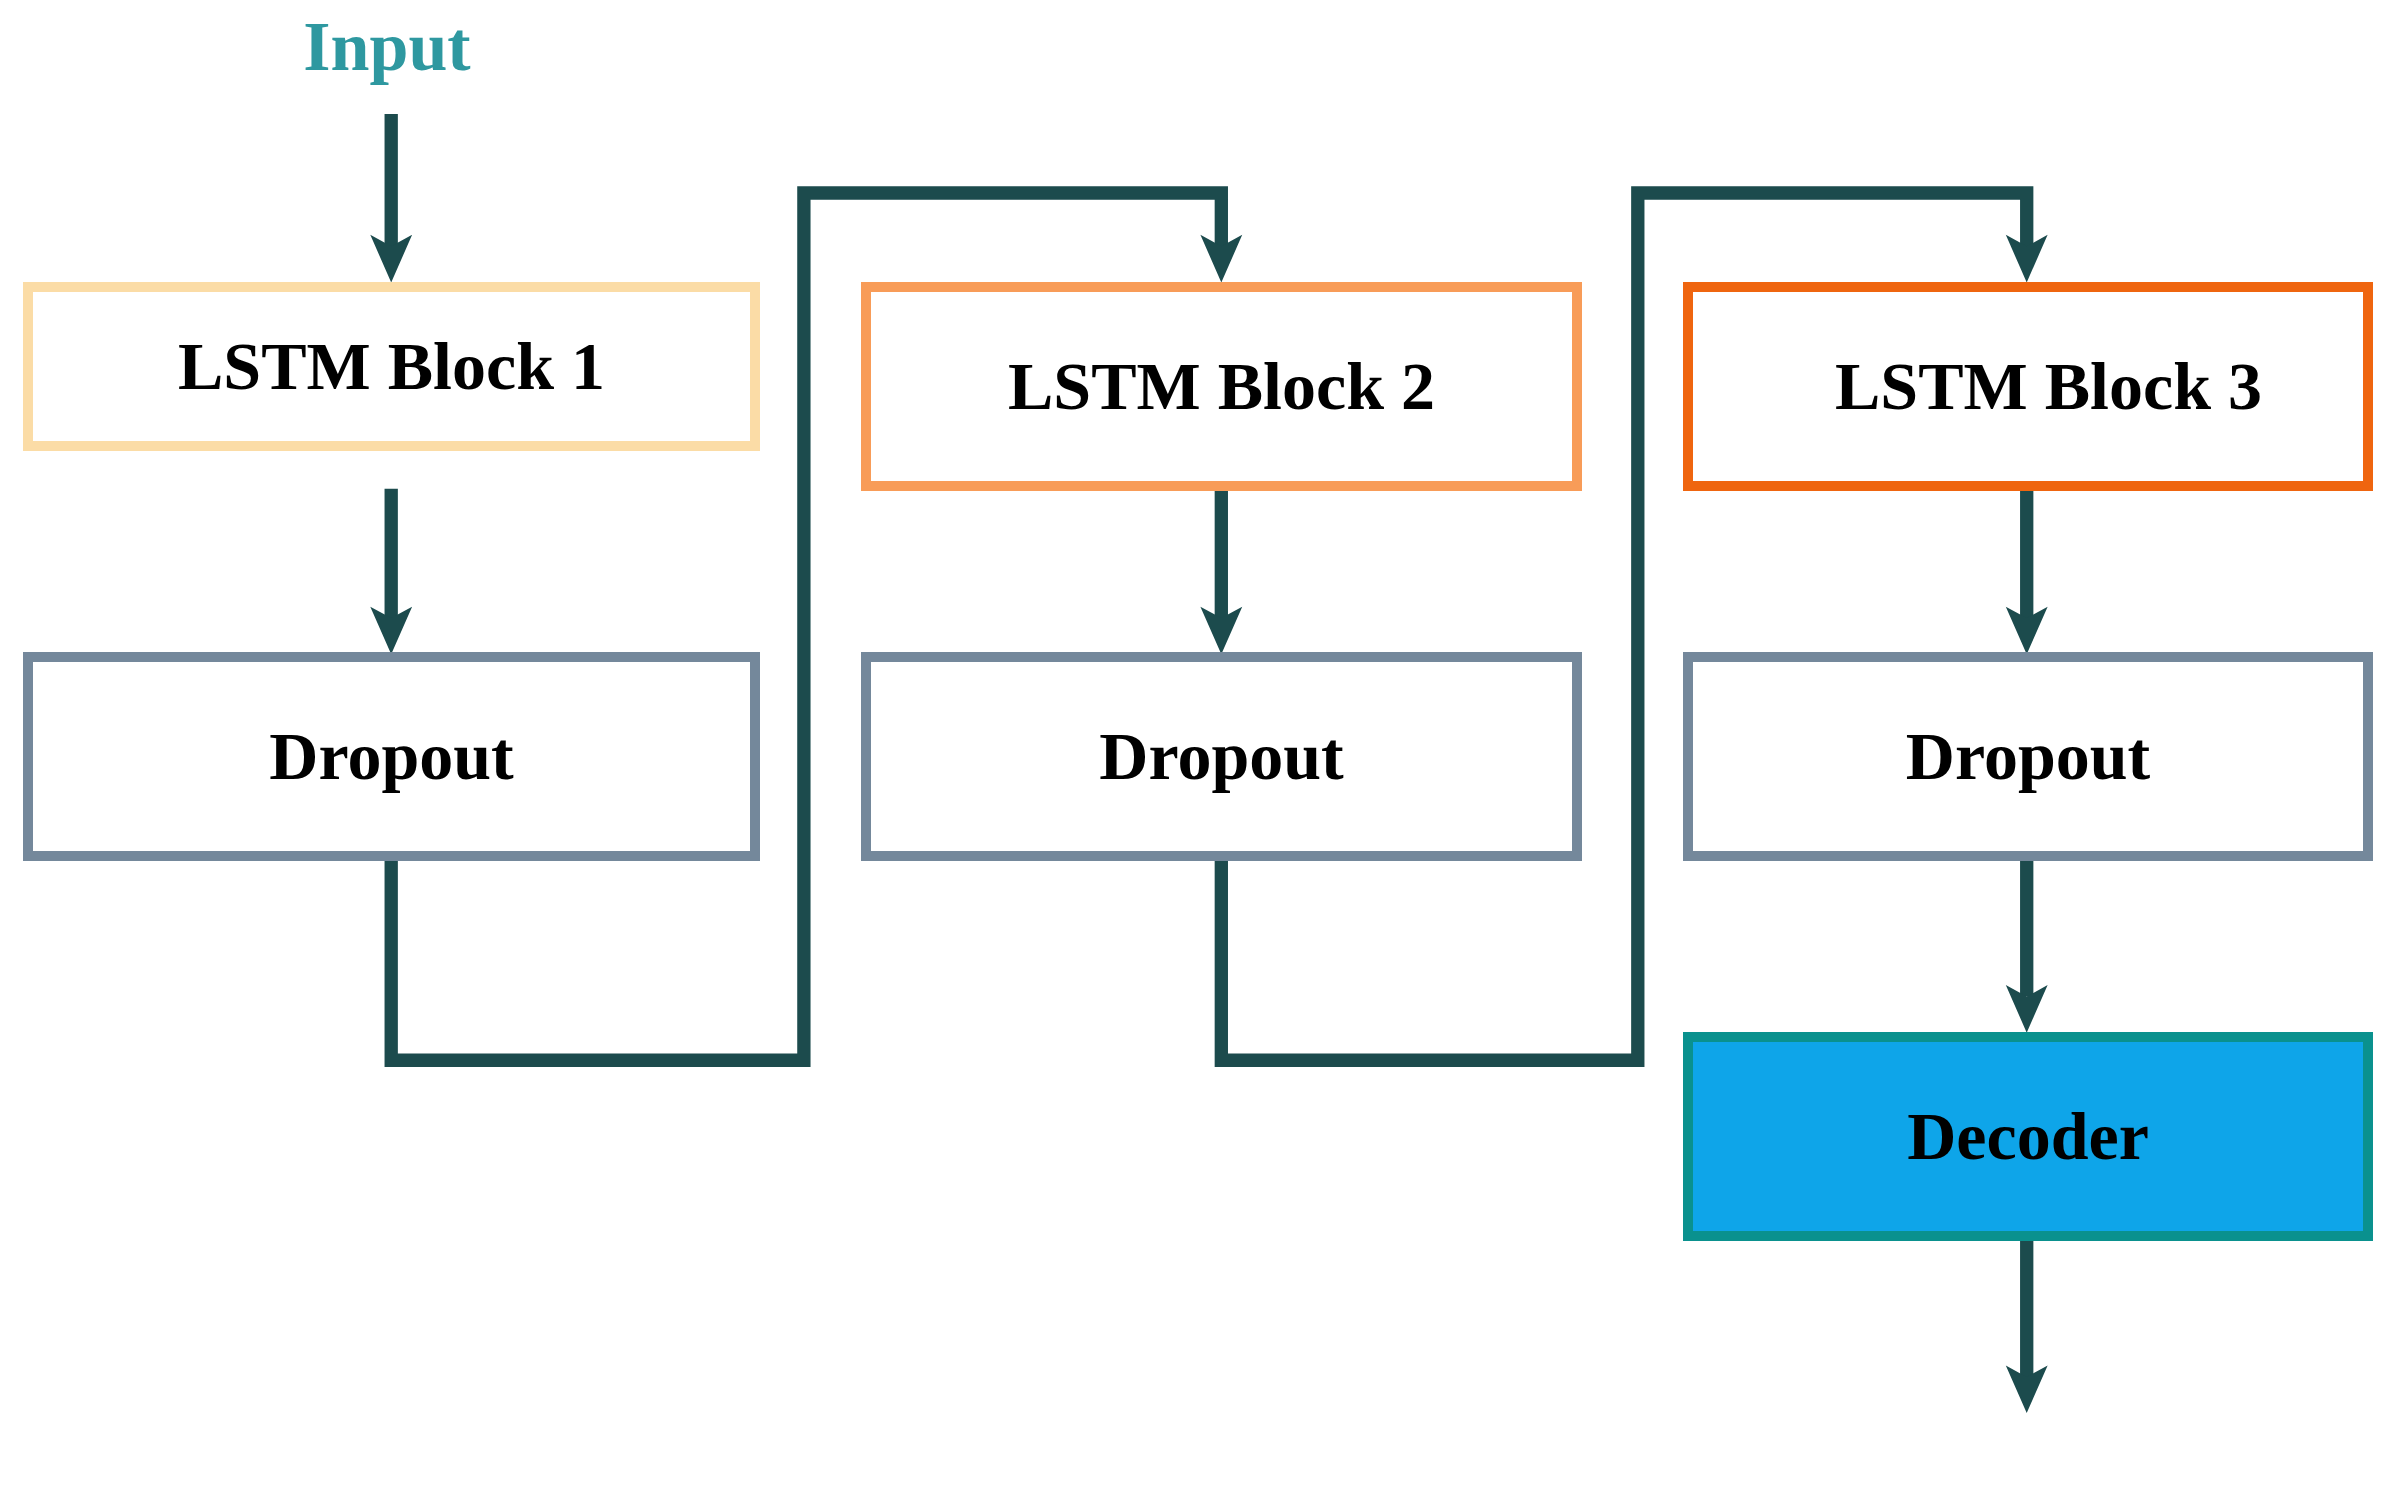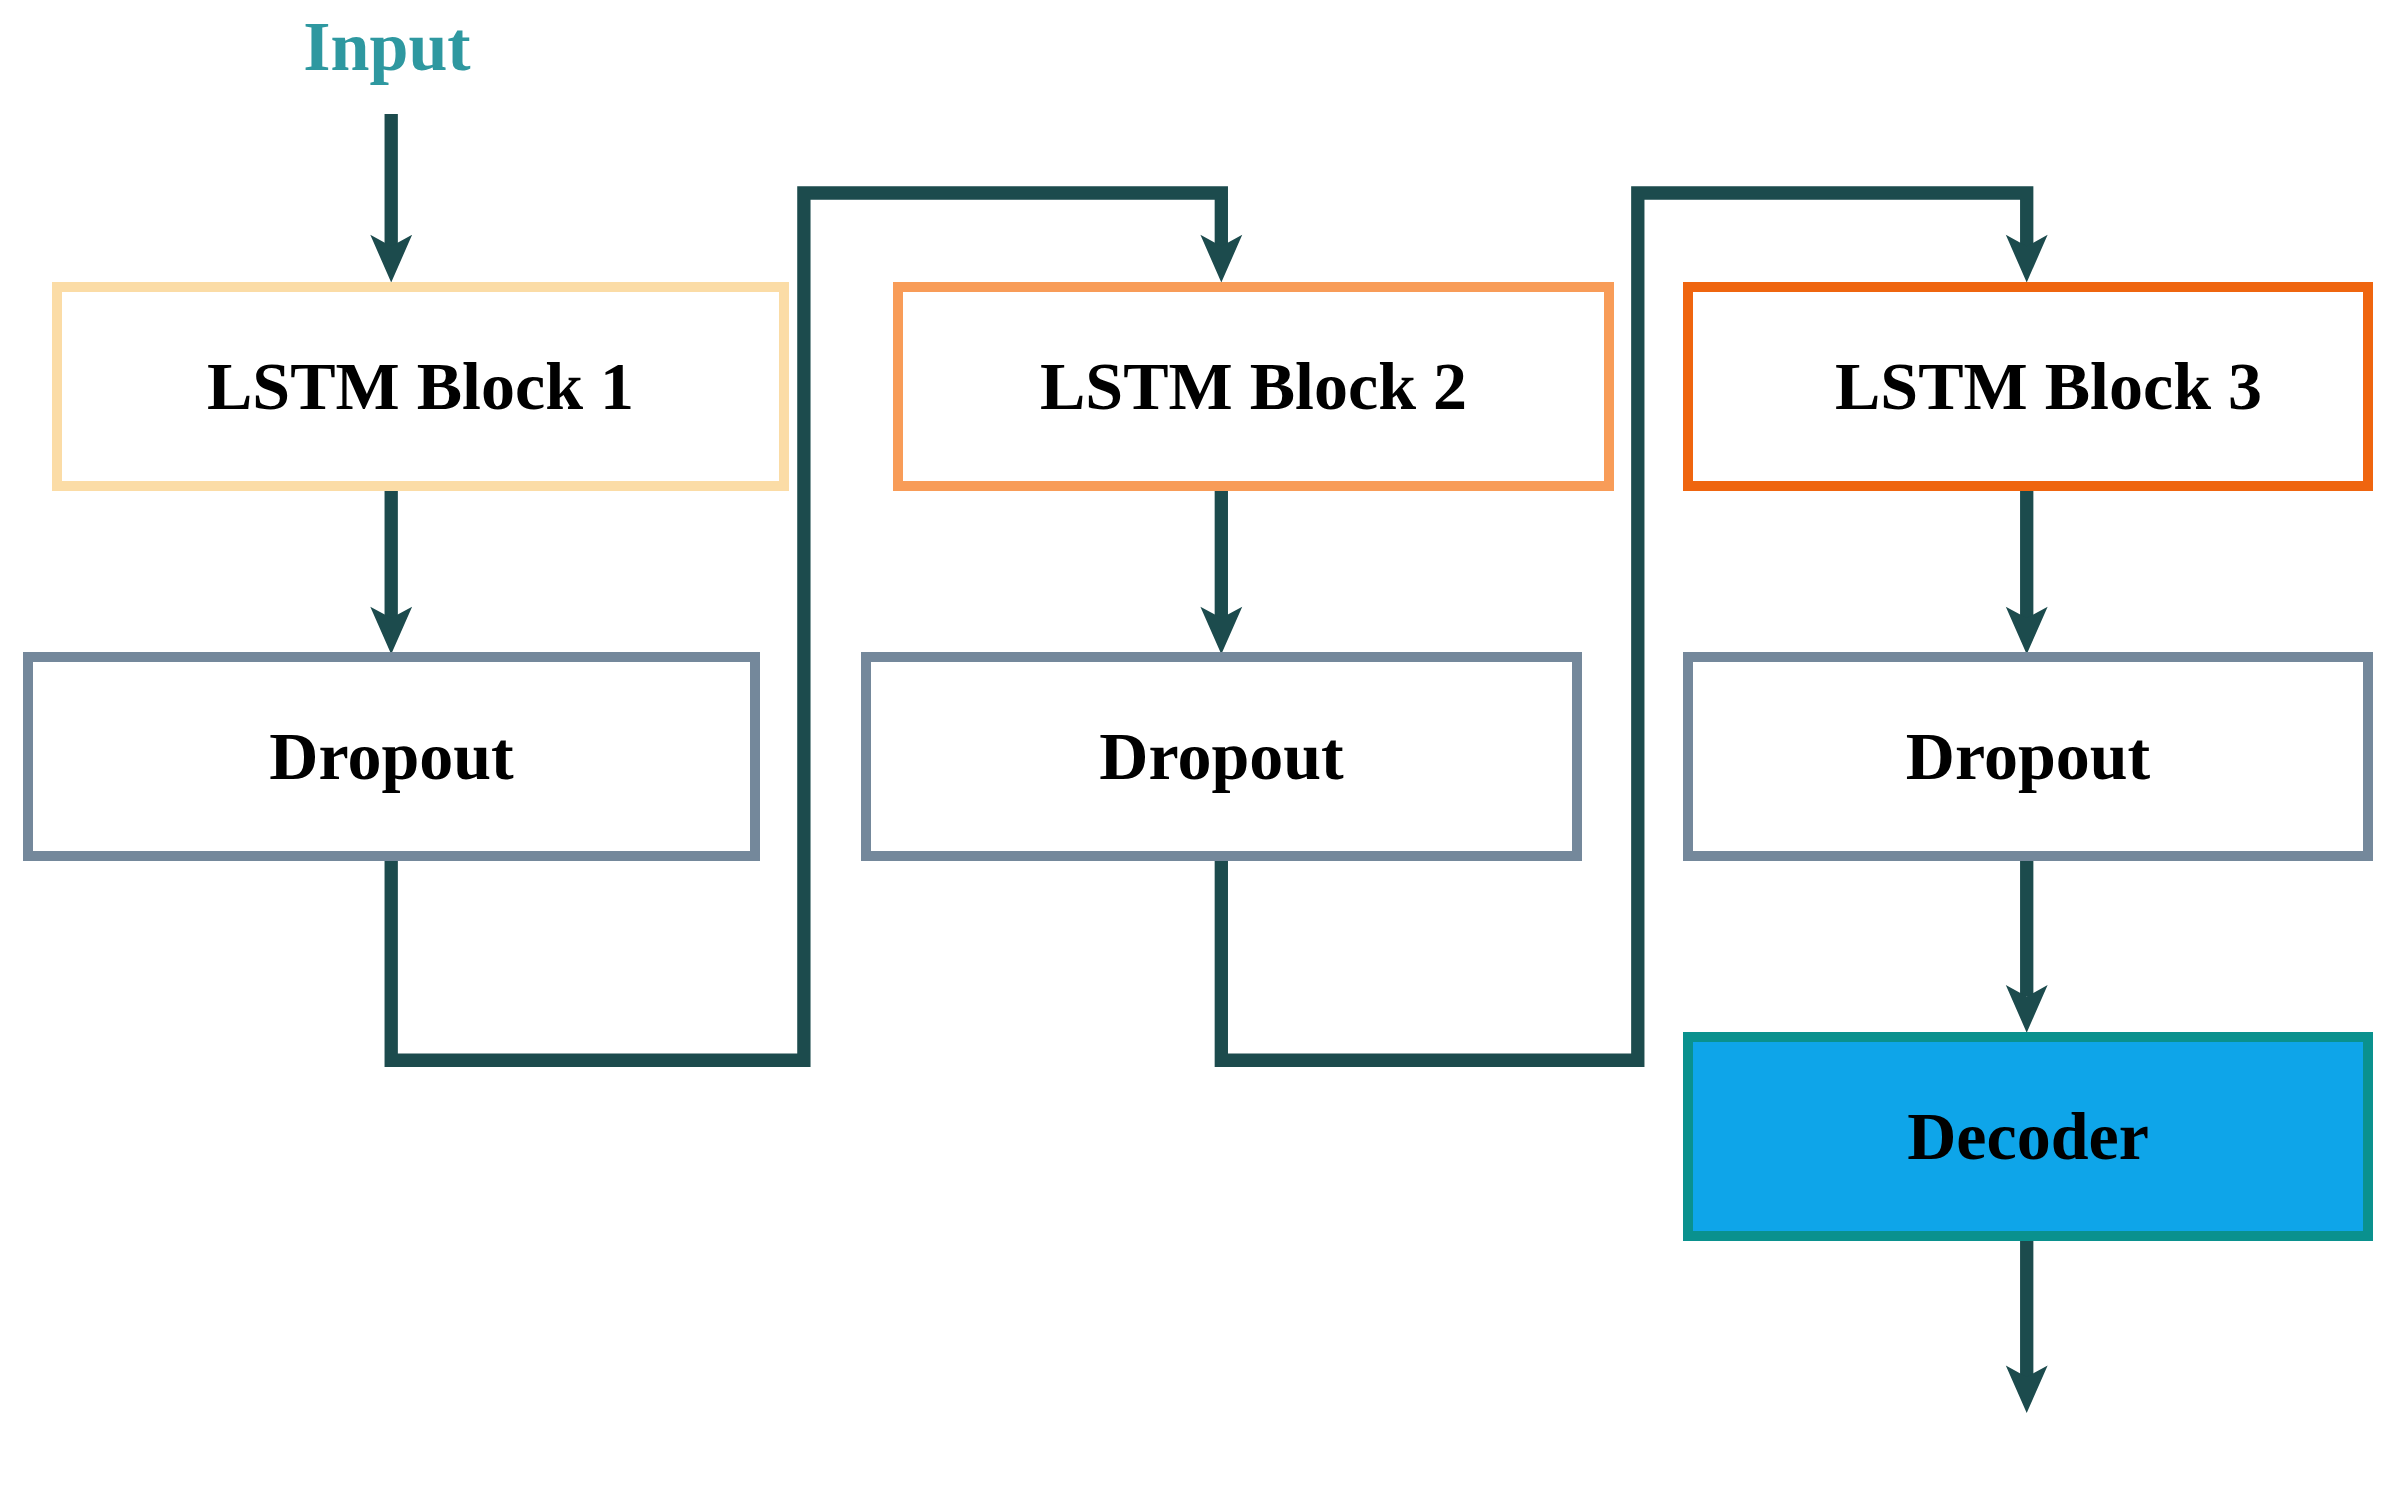--- a/index.html
+++ b/index.html
@@ -38,22 +38,22 @@
   }
   .io-label {
     position: absolute;
     transform: translateX(-50%);
     font-weight: bold;
     font-size: 70px;
     line-height: 1.1;
     white-space: nowrap;
   }
   
-  #lstm1   { left: 23px;   top: 282px;  width: 737px; height: 209px; margin-left: 29px; }
-  #lstm2   { left: 893px;  top: 282px;  width: 721px; height: 209px; }
+  #lstm1   { left: 23px;   top: 282px;  width: 737px; height: 169px; }
+  #lstm2   { left: 861px;  top: 282px;  width: 721px; height: 209px; }
   #lstm3   { left: 1683px; top: 282px;  width: 690px; height: 209px; }
   #drop1   { left: 23px;   top: 652px;  width: 737px; height: 209px; }
   #drop2   { left: 861px;  top: 652px;  width: 721px; height: 209px; }
   #drop3   { left: 1683px; top: 652px;  width: 690px; height: 209px; }
   #decoder { left: 1683px; top: 1032px; width: 690px; height: 209px; }
   #input-label  { left: 387px;  top: 7.6px; }
   #output-label { left: 2022px; top: 1419px; }
   .shaft, .skip {
     fill: none;
     stroke-width: 14px;

